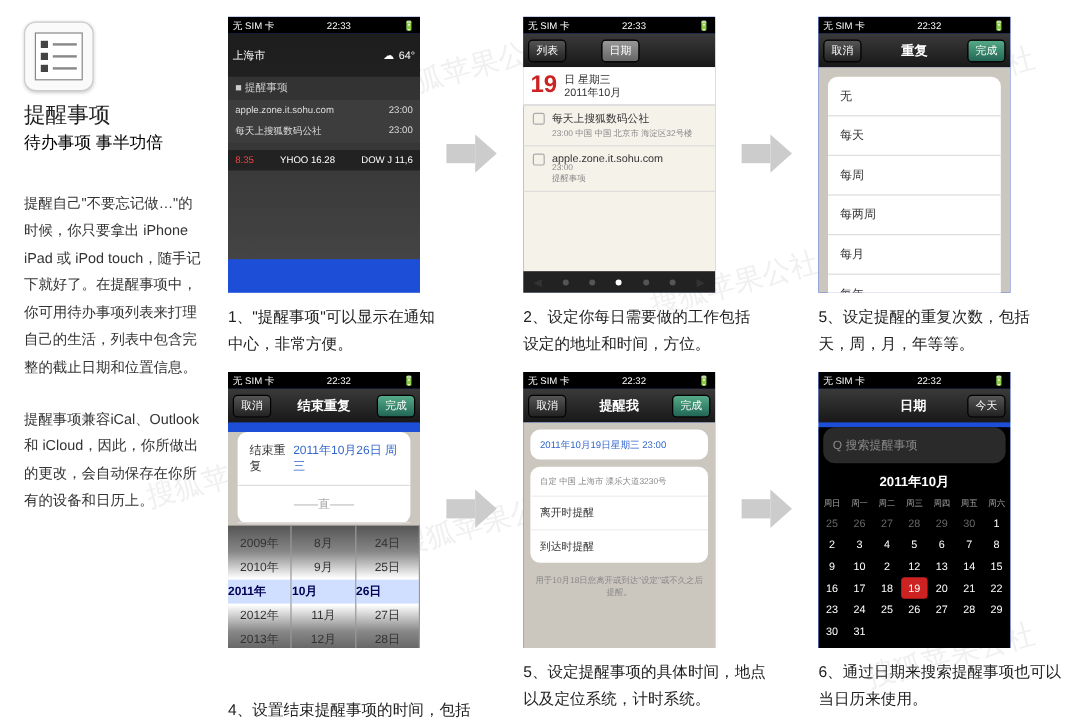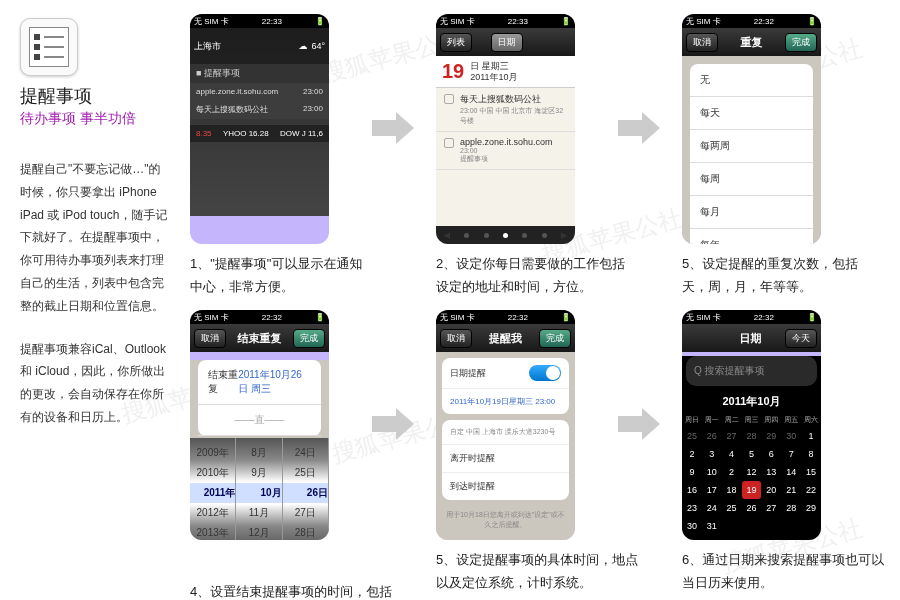--- a/index.html
+++ b/index.html
@@ -4,24 +4,24 @@
 <style>
 *{margin:0;padding:0;box-sizing:border-box;font-family:"Microsoft YaHei","SimSun",sans-serif}
 body{width:900px;height:600px;background:#fff;position:relative;overflow:hidden}
 .watermark{position:absolute;color:#f0f0f0;font-size:24px;transform:rotate(-15deg);pointer-events:none;z-index:0}
 .left-col{position:absolute;left:20px;top:18px;width:150px}
 .app-icon{width:58px;height:58px;background:#fafafa;border:1px solid #ccc;border-radius:10px;display:flex;align-items:center;justify-content:center;box-shadow:0 1px 3px rgba(0,0,0,0.2)}
 .app-icon-inner{width:40px;height:40px;background:#fff;border:1px solid #888;position:relative}
 .app-icon-inner::before{content:"";position:absolute;left:4px;top:6px;width:6px;height:6px;background:#444;box-shadow:0 10px 0 #444,0 20px 0 #444}
 .app-icon-inner::after{content:"";position:absolute;left:14px;top:8px;width:20px;height:2px;background:#888;box-shadow:0 10px 0 #888,0 20px 0 #888}
 .app-title{font-size:18px;margin-top:8px;color:#222}
-.app-sub{font-size:14px;color:#a21caf;margin-top:2px}
+.app-sub{font-size:14px;color:#000000;margin-top:2px}
 .para1{font-size:12px;line-height:1.9;color:#333;margin-top:30px}
 .para2{font-size:12px;line-height:1.9;color:#333;margin-top:20px}
-.phone{position:absolute;width:139px;height:230px;background:#c4b5fd;border-radius:12px;overflow:hidden;color:#fff;font-size:9px}
+.phone{position:absolute;width:160px;height:230px;background:#1d4ed8;border-radius:0;overflow:hidden;color:#fff;font-size:9px}
 .status{height:14px;background:#000;display:flex;align-items:center;justify-content:space-between;padding:0 4px;font-size:8px}
 .nav{height:28px;background:linear-gradient(#3a3a3a,#181818);display:flex;align-items:center;justify-content:space-between;padding:0 4px}
 .nav-btn{background:linear-gradient(#555,#222);border:1px solid #000;border-radius:4px;padding:2px 6px;font-size:9px}
 .nav-title{font-size:11px;font-weight:bold}
 .arrow{position:absolute;width:42px;height:36px}
 .arrow::before{content:"";position:absolute;left:0;top:10px;width:24px;height:16px;background:#ccc}
 .arrow::after{content:"";position:absolute;left:24px;top:2px;border-left:18px solid #ccc;border-top:16px solid transparent;border-bottom:16px solid transparent}
 .caption{position:absolute;font-size:13px;line-height:1.8;color:#222}
 
 .p1-body{background:linear-gradient(#2a2a2a,#444);height:188px;position:relative}
@@ -43,21 +43,21 @@
 .p3-body{background:#ccc7be;height:188px;padding:8px}
 .p3-list{background:#fff;border-radius:8px;overflow:hidden}
 .p3-item{border-bottom:1px solid #ddd;padding:9px 10px;font-size:10px;color:#333}
 
 .p4-body{background:#ccc7be;height:188px;position:relative}
 .p4-group{background:#fff;margin:8px;border-radius:8px}
 .p4-row{border-bottom:1px solid #ddd;padding:8px 10px;font-size:10px;color:#333;display:flex;justify-content:space-between}
 .p4-wheel{position:absolute;bottom:0;left:0;right:0;height:110px;background:linear-gradient(#555,#888 20%,#fff 40%,#fff 60%,#888 80%,#555);display:flex}
 .p4-col{flex:1;display:flex;flex-direction:column;align-items:center;justify-content:center;font-size:10px;color:#333;border-right:1px solid #999}
 .p4-col div{padding:3px 0}
-.p4-sel{font-weight:bold;color:#005;background:rgba(100,150,255,0.3);width:100%;text-align:right}
+.p4-sel{font-weight:bold;color:#005;background:rgba(100,150,255,0.3);width:100%;text-align:left}
 
 .p5-body{background:#ccc7be;height:188px;padding:6px;position:relative}
 .p5-group{background:#fff;border-radius:8px;margin-bottom:6px}
 .p5-row{border-bottom:1px solid #eee;padding:7px 8px;font-size:9px;color:#333;display:flex;justify-content:space-between;align-items:center}
 .p5-row:last-child{border-bottom:none}
 .toggle{width:32px;height:16px;background:linear-gradient(#3af,#07c);border-radius:8px;position:relative}
 .toggle::after{content:"";position:absolute;right:1px;top:1px;width:14px;height:14px;background:#fff;border-radius:50%}
 .p5-note{font-size:7px;color:#888;text-align:center;padding:4px}
 
 .p6-body{background:#000;height:188px;color:#fff}
@@ -177,22 +177,22 @@
     </div>
   <div class="nav">
       <span class="nav-btn">取消</span>
       <span class="nav-title">重复</span>
       <span class="nav-btn" style="background:linear-gradient(#5a8,#265)">完成</span>
     </div>
   <div class="p3-body">
       <div class="p3-list">
     <div class="p3-item">无</div>
     <div class="p3-item">每天</div>
+    <div class="p3-item">每周</div>
     <div class="p3-item">每两周</div>
-    <div class="p3-item">每周</div>
     <div class="p3-item">每月</div>
     <div class="p3-item">每年</div>
   </div>
     </div>
 </div>
 
 <div class="caption" style="left:190px;top:252px;width:180px">1、"提醒事项"可以显示在通知中心，非常方便。</div>
 <div class="caption" style="left:436px;top:252px;width:200px">2、设定你每日需要做的工作包括设定的地址和时间，方位。</div>
 <div class="caption" style="left:682px;top:252px;width:200px">5、设定提醒的重复次数，包括天，周，月，年等等。</div>
 
@@ -248,24 +248,20 @@
       <span>22:32</span>
       <span>🔋</span>
     </div>
   <div class="nav">
       <span class="nav-btn">取消</span>
       <span class="nav-title">提醒我</span>
       <span class="nav-btn" style="background:linear-gradient(#5a8,#265)">完成</span>
     </div>
   <div class="p5-body">
     <div class="p5-group">
-      <div class="p5-row">
-          <span>日期提醒</span>
-          <div class="toggle"></div>
-        </div>
       <div class="p5-row" style="color:#36c;font-size:8px">2011年10月19日星期三 23:00</div>
     </div>
     <div class="p5-group">
       <div class="p5-row" style="font-size:7px;color:#888">自定  中国 上海市 溧乐大道3230号</div>
       <div class="p5-row">离开时提醒</div>
       <div class="p5-row">到达时提醒</div>
     </div>
     <div class="p5-note">用于10月18日您离开或到达"设定"或不久之后提醒。</div>
   </div>
 </div>

